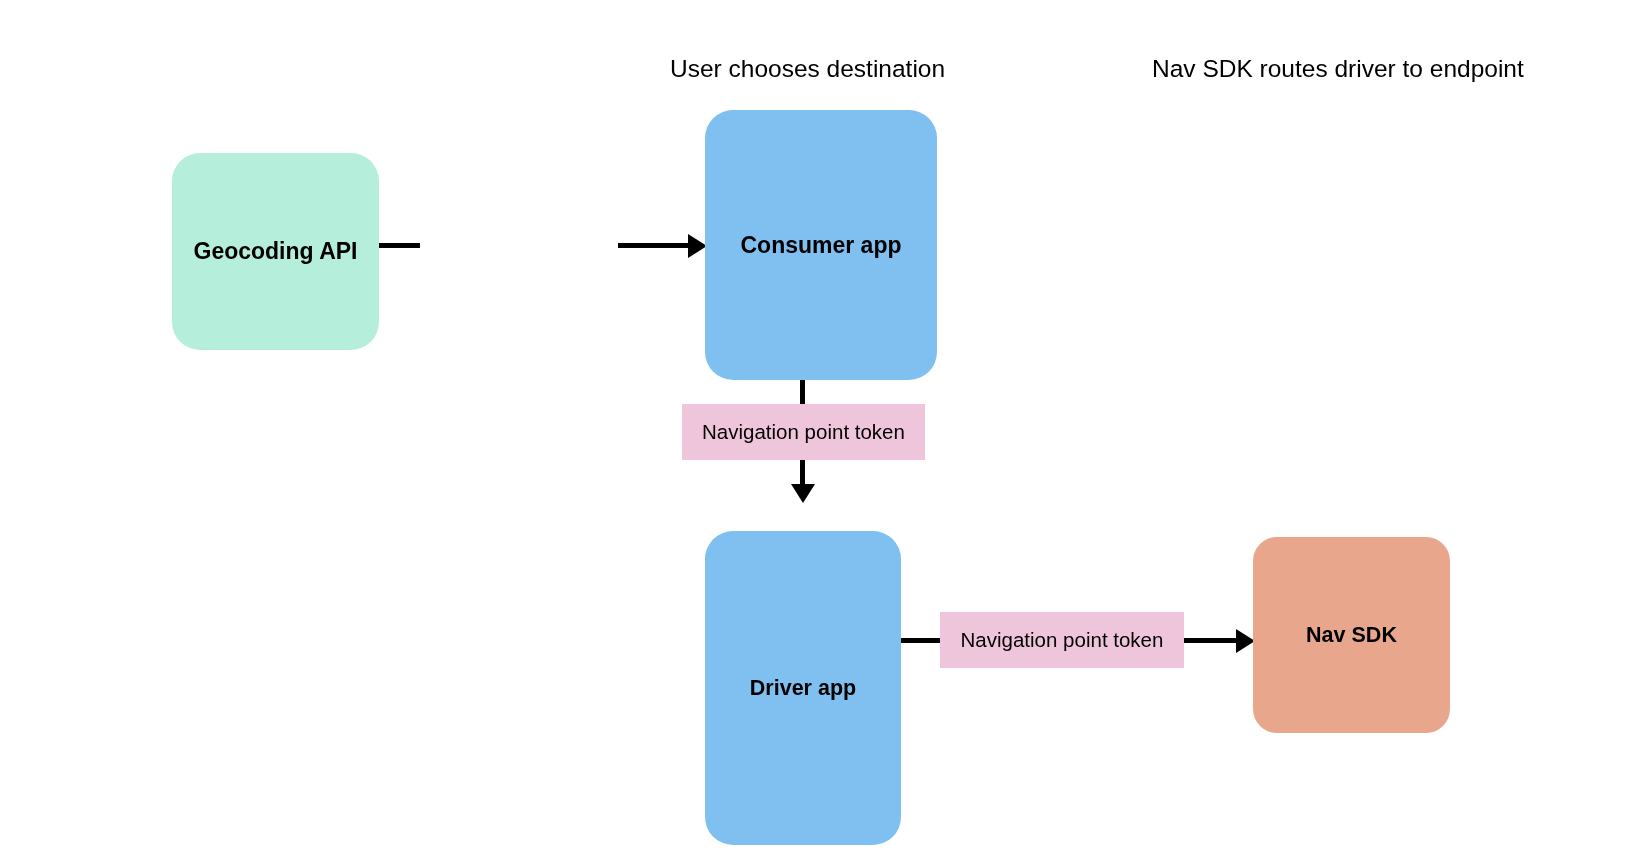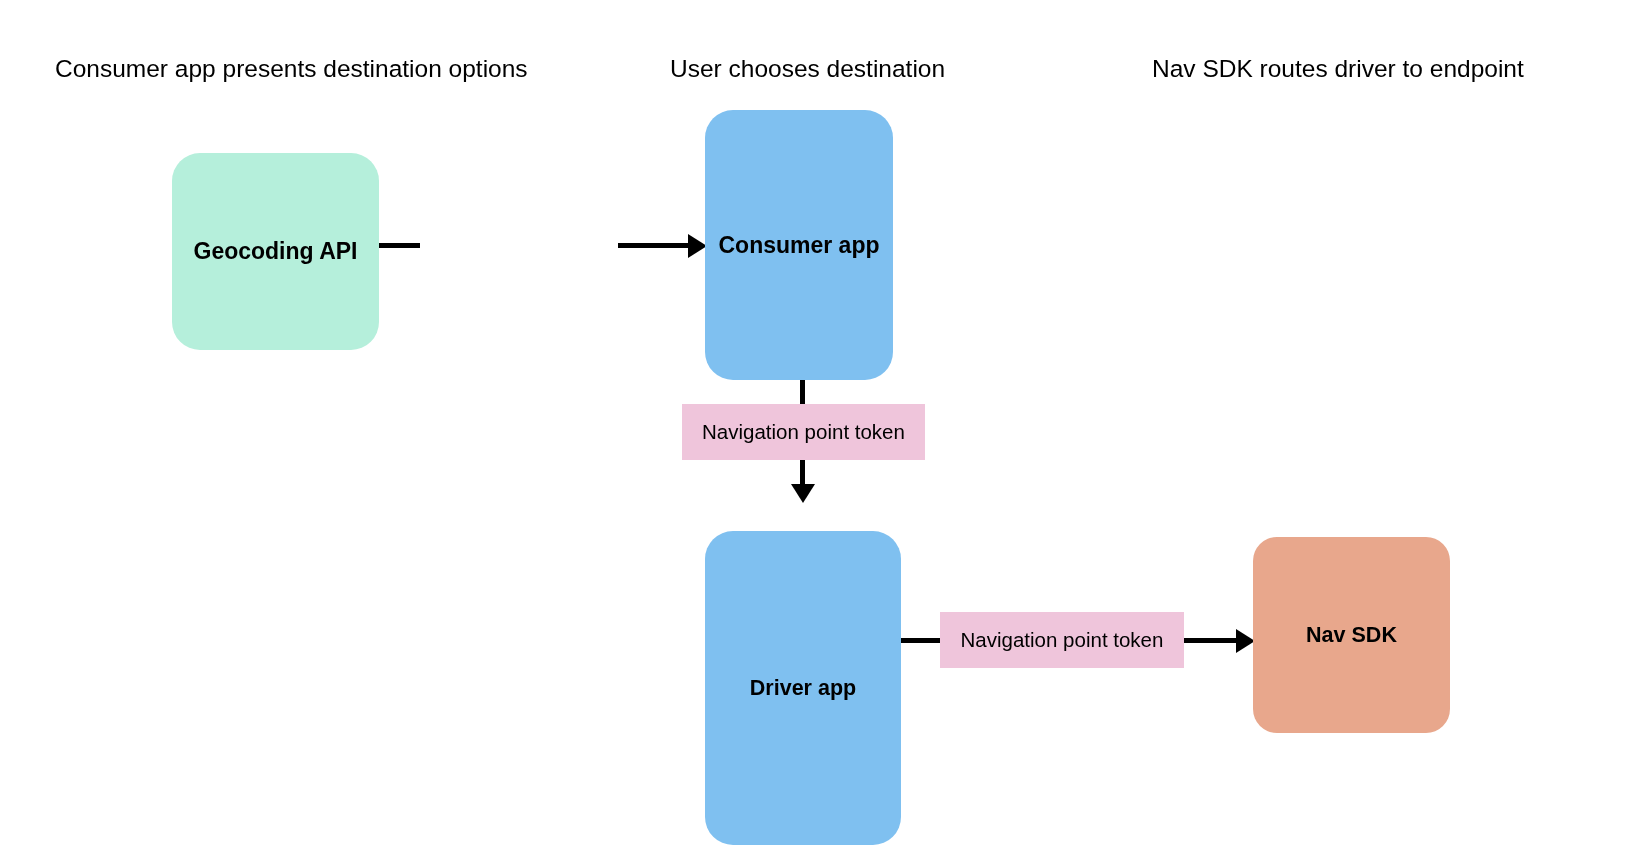--- a/index.html
+++ b/index.html
@@ -52,21 +52,21 @@
 
   #node-geocoding {
     left: 172px; top: 153px;
     width: 207px; height: 197px;
     background: #b5efdb;
   }
   #node-geocoding .node-label { font-size: 23px; }
 
   #node-consumer {
     left: 705px; top: 110px;
-    width: 188px; height: 270px;
+    width: 232px; height: 270px;
     background: #7fc0f0;
   }
   #node-consumer .node-label { font-size: 23px; }
 
   #node-driver {
     left: 705px; top: 503px;
     width: 196px; height: 314px;
     background: #7fc0f0;
     margin-top: 28px;
   }
@@ -146,21 +146,20 @@
   #label-nav-token-2 {
     left: 940px; top: 612px;
     width: 244px; height: 56px;
   }
 </style>
 </head>
 <body>
 
 <div id="canvas">
 
-  <div class="col-header" id="header-0">Consumer app presents destination options</div>
   <div class="col-header" id="header-1">User chooses destination</div>
   <div class="col-header" id="header-2">Nav SDK routes driver to endpoint</div>
 
   <div class="edge edge-h" id="edge-geo-to-label"></div>
   <div class="edge edge-h" id="edge-label-to-consumer"></div>
   <div class="arrowhead arrow-right" id="arrow-to-consumer"></div>
 
   <div class="edge edge-v" id="edge-consumer-to-label"></div>
   <div class="edge edge-v" id="edge-label-to-driver"></div>
   <div class="arrowhead arrow-down" id="arrow-to-driver"></div>

